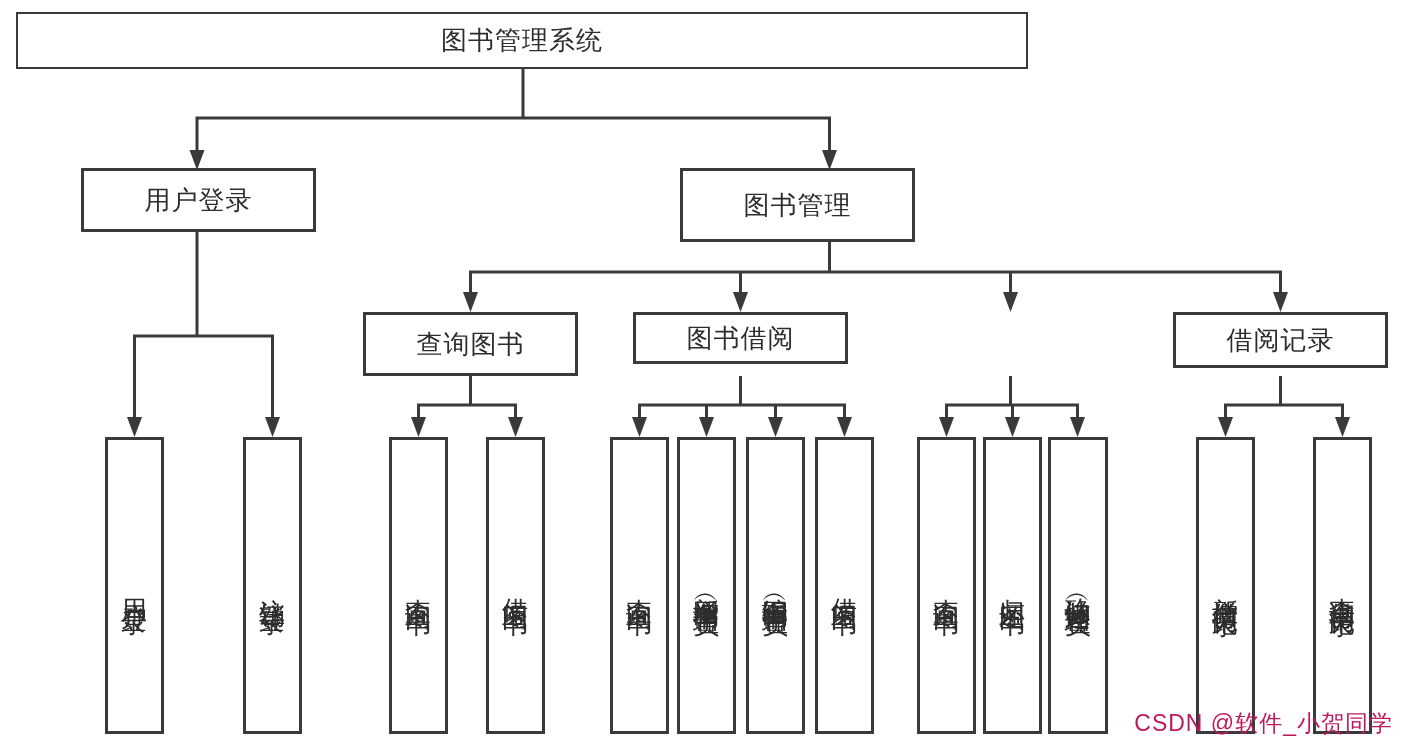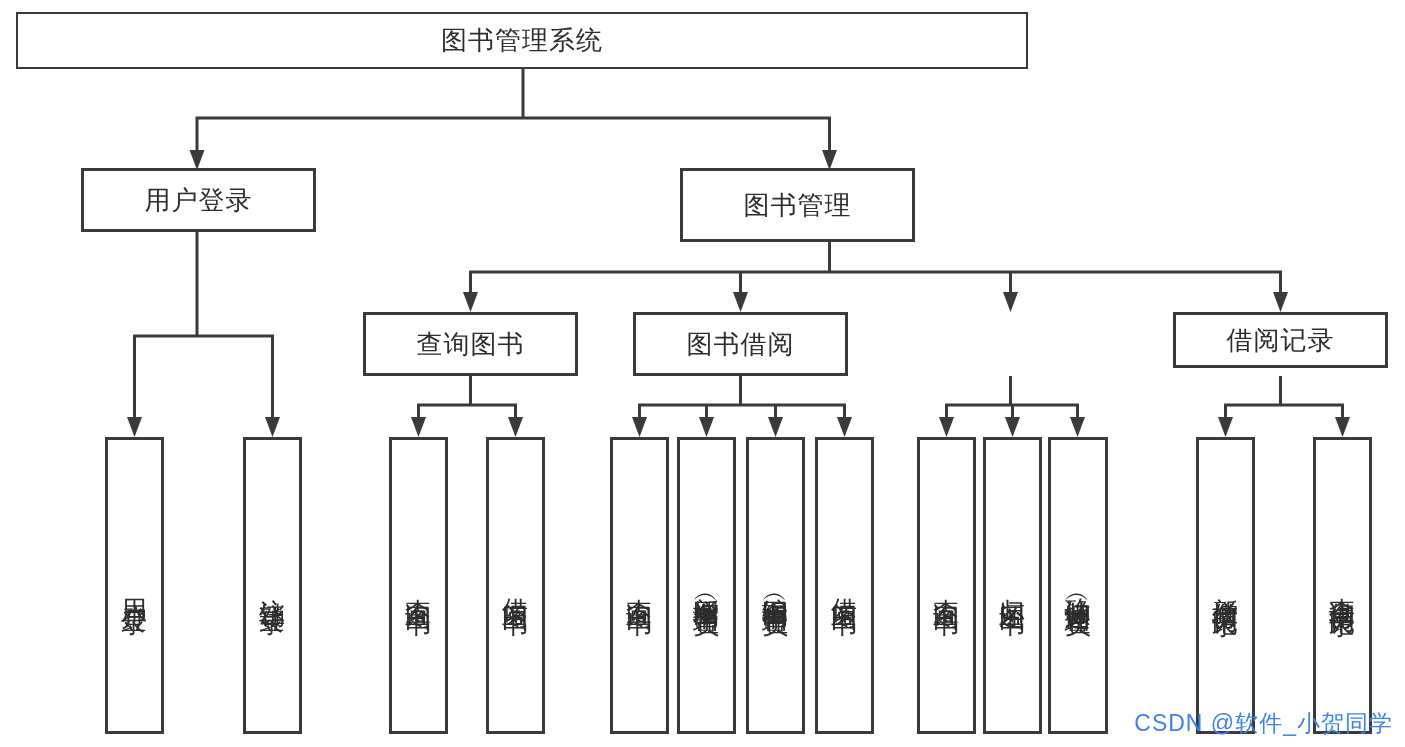--- a/index.html
+++ b/index.html
@@ -45,21 +45,21 @@
     text-orientation: mixed;
     letter-spacing: 4px;
     line-height: 1;
   }
   .watermark {
     position: absolute;
     right: 12px;
     top: 708px;
     z-index: 3;
     font-size: 23px;
-    color: #3b82f6;
+    color: #be185d;
     letter-spacing: 1px;
     white-space: nowrap;
   }
 </style>
 </head>
 <body>
 
 <div class="stage">
 
   <svg class="connectors" viewBox="0 0 1405 747">
@@ -104,21 +104,21 @@
       <polygon points="1335,417 1350,417 1342.5,437"></polygon>
     </g>
   </svg>
 
   <div class="box lvl1" style="left:16px; top:12px; width:1012px; height:57px;">图书管理系统</div>
 
   <div class="box" style="left:81px; top:168px; width:235px; height:64px;">用户登录</div>
   <div class="box" style="left:680px; top:168px; width:235px; height:74px;">图书管理</div>
 
   <div class="box" style="left:363px; top:312px; width:215px; height:64px;">查询图书</div>
-  <div class="box" style="left:633px; top:312px; width:215px; height:64px;">图书借阅</div>
+  <div class="box" style="left:633px; top:312px; width:215px; height:52px;">图书借阅</div>
   <div class="box" style="left:1173px; top:312px; width:215px; height:56px;">借阅记录</div>
 
   <div class="box vbox" style="left:105px; top:437px; width:59px; height:297px;">
     <span class="vtext">用户登录</span>
   </div>
   <div class="box vbox" style="left:243px; top:437px; width:59px; height:297px;">
     <span class="vtext">注销登录</span>
   </div>
 
   <div class="box vbox" style="left:389px; top:437px; width:59px; height:297px;">

